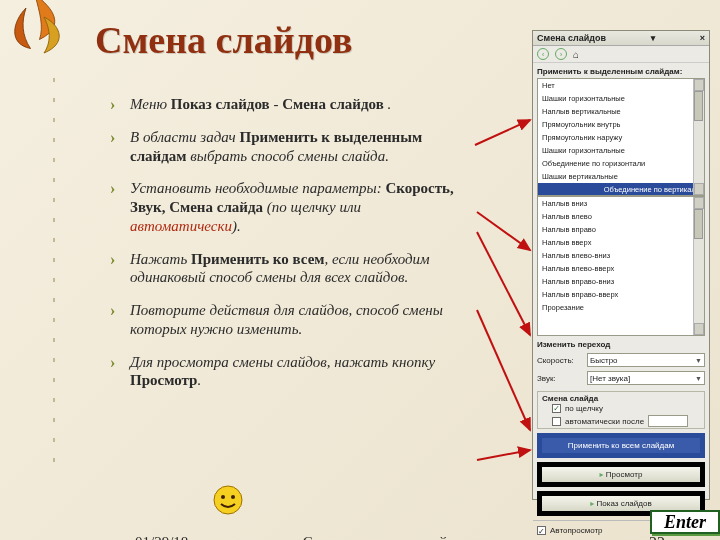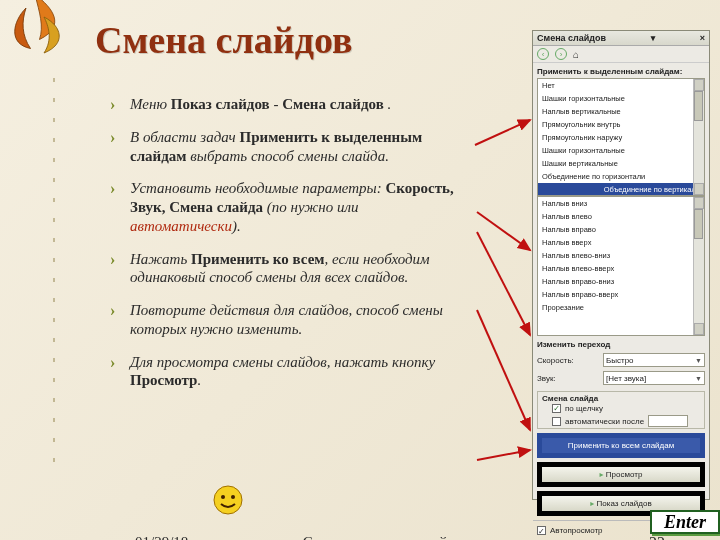--- a/index.html
+++ b/index.html
@@ -126,21 +126,21 @@
     background: #c8c8b8; border: 1px solid #999;
   }
   .pane-list .item {
     padding: 1px 4px; white-space: nowrap; overflow: hidden;
     text-overflow: ellipsis; font-size: 7.5px; line-height: 11px;
   }
   .pane-list .item.selected {
     background: #2a4a9a; color: #fff; text-align: right;
   }
   .pane-row {
-    display: flex; align-items: center; padding: 2px 4px; gap: 20px;
+    display: flex; align-items: center; padding: 2px 4px; gap: 4px;
   }
   .pane-row label { width: 46px; font-size: 8px; }
   .pane-row .combo {
     flex: 1; background: #fff; border: 1px solid #9a9a88;
     height: 14px; display: flex; align-items: center; justify-content: space-between;
     padding: 0 2px; font-size: 8px;
   }
   .pane-row .combo .arrow { font-size: 7px; color: #555; }
   .pane-group {
     margin: 4px; border: 1px solid #b8b8a8;
@@ -187,21 +187,21 @@
 
   <div class="content">
     <ul>
       <li>
         <span>Меню </span><b>Показ слайдов</b><span> - </span><b>Смена слайдов</b><span> .</span>
       </li>
       <li>
         <span>В области задач </span><b>Применить к выделенным слайдам</b><span> выбрать способ смены слайда.</span>
       </li>
       <li>
-        <span>Установить необходимые параметры: </span><b>Скорость, Звук, Смена слайда</b><span> (по нужно или </span><span class="auto-word">автоматически</span><span>).</span>
+        <span>Установить необходимые параметры: </span><b>Скорость, Звук, Смена слайда</b><span> (по щелчку или </span><span class="auto-word">автоматически</span><span>).</span>
       </li>
       <li>
         <span>Нажать </span><b>Применить ко всем</b><span>, если необходим одинаковый способ смены для всех слайдов.</span>
       </li>
       <li>
         <span>Повторите действия для слайдов, способ смены которых нужно изменить.</span>
       </li>
       <li>
         <span>Для просмотра смены слайдов, нажать кнопку </span><b>Просмотр</b><span>.</span>
       </li>
@@ -220,22 +220,22 @@
       <span class="home">⌂</span>
     </div>
     <div class="pane-section-label">Применить к выделенным слайдам:</div>
     <div class="pane-list">
       <div class="item">Нет</div>
       <div class="item">Шашки горизонтальные</div>
       <div class="item">Наплыв вертикальные</div>
       <div class="item">Прямоугольник внутрь</div>
       <div class="item">Прямоугольник наружу</div>
       <div class="item">Шашки горизонтальные</div>
+      <div class="item">Объединение по горизонтали</div>
       <div class="item">Шашки вертикальные</div>
-      <div class="item">Объединение по горизонтали</div>
       <div class="item selected">Объединение по вертикали</div>
       <div class="scrollbar">
           <div class="thumb"></div>
         </div>
     </div>
     <div class="pane-list second">
       <div class="item">Наплыв вниз</div>
       <div class="item">Наплыв влево</div>
       <div class="item">Наплыв вправо</div>
       <div class="item">Наплыв вверх</div>

